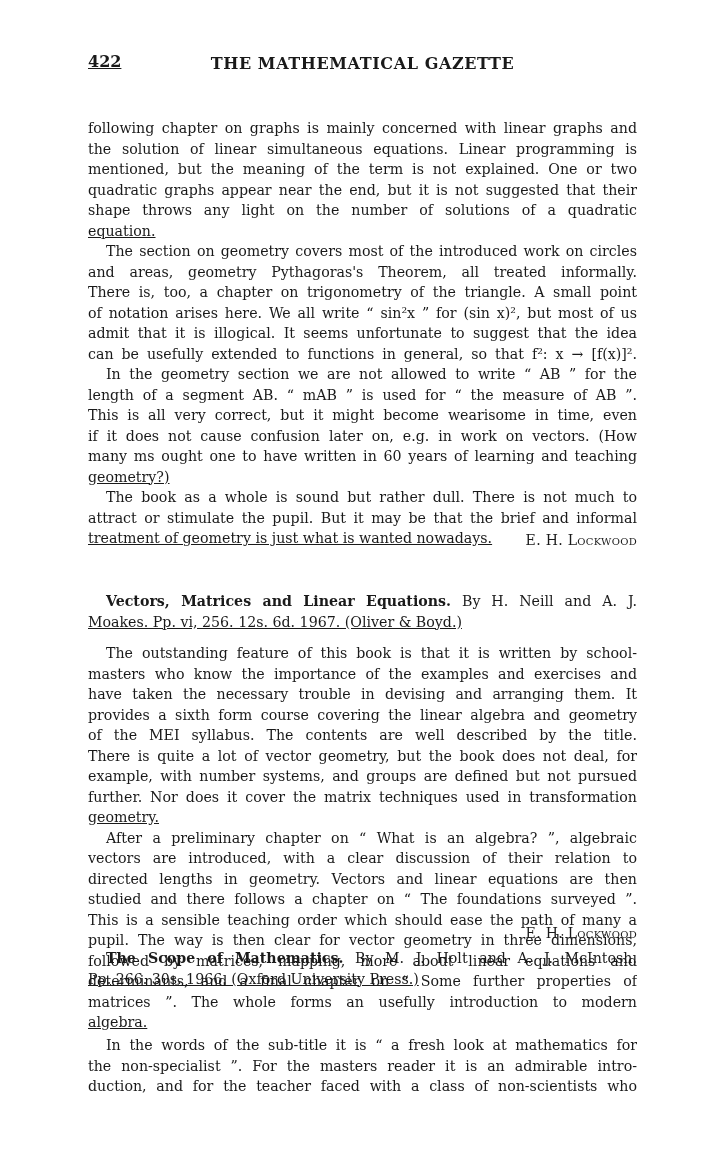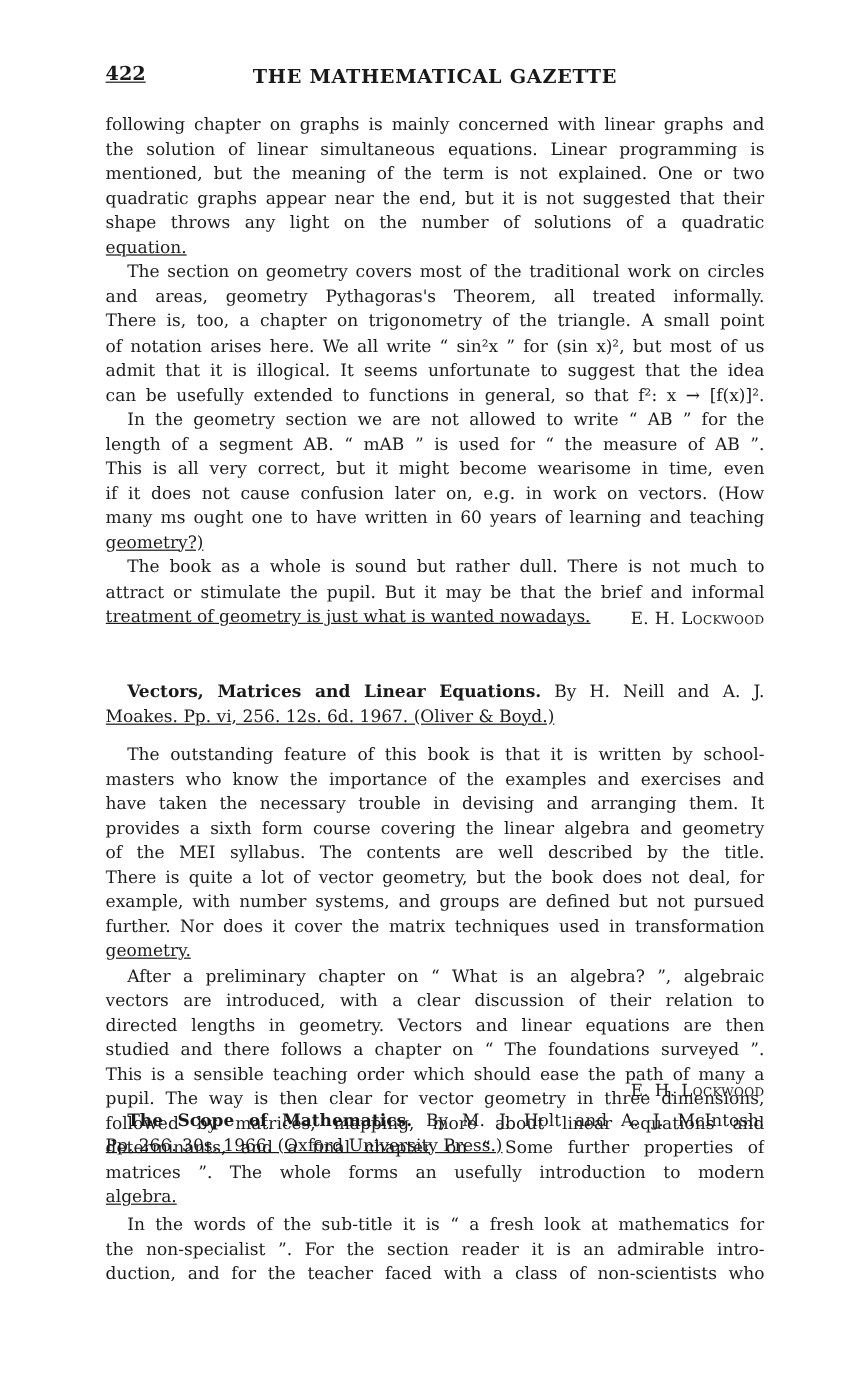--- a/index.html
+++ b/index.html
@@ -3,21 +3,21 @@
 <meta charset="utf-8">
 <style>
   html, body { margin: 0; padding: 0; background: #ffffff; }
   body { width: 720px; height: 1156px; position: relative; overflow: hidden;
          font-family: "DejaVu Serif", "Liberation Serif", serif; color: #1a1a1a; }
   .page { position: absolute; left: 88px; top: 0; width: 549px; }
   .header { position: absolute; top: 52px; left: 0; width: 549px; height: 22px; }
   .page-num { position: absolute; left: 0; top: 0; font-size: 16px; font-weight: bold; text-decoration: underline; }
   .journal { position: absolute; left: 0; width: 549px; top: 2px; text-align: center;
              font-size: 16px; font-weight: bold; letter-spacing: 0.6px; }
-  .block { position: absolute; left: 0; width: 549px; }
+  .block { position: absolute; left: 0; width: 549px; margin-top: 24px; }
   .line { height: 20.5px; line-height: 20.5px; font-size: 14.2px; white-space: nowrap;
           text-align: justify; text-align-last: justify; overflow: hidden; }
   .line.last { text-align-last: left; text-decoration: underline; }
   .line.indent { padding-left: 18px; box-sizing: border-box; }
   .sig { text-align: right; font-size: 14px; height: 20.5px; line-height: 20.5px; letter-spacing: 0.3px; }
   .sc { font-variant: small-caps; }
   .title-b { font-weight: bold; }
 </style>
 </head>
 <body>
@@ -30,21 +30,21 @@
   </div>
 
   <div class="block" style="top:94px">
     <div class="line">following chapter on graphs is mainly concerned with linear graphs and</div>
     <div class="line">the solution of linear simultaneous equations.  Linear programming is</div>
     <div class="line">mentioned, but the meaning of the term is not explained.  One or two</div>
     <div class="line">quadratic graphs appear near the end, but it is not suggested that their</div>
     <div class="line">shape throws any light on the number of solutions of a quadratic</div>
     <div class="line last">equation.</div>
 
-    <div class="line indent">The section on geometry covers most of the traditional work on circles</div>
+    <div class="line indent">The section on geometry covers most of the introduced work on circles</div>
     <div class="line">and areas, geometry Pythagoras's Theorem, all treated informally.</div>
     <div class="line">There is, too, a chapter on trigonometry of the triangle.  A small point</div>
     <div class="line">of notation arises here.  We all write “ sin²x ” for (sin x)², but most of us</div>
     <div class="line">admit that it is illogical.  It seems unfortunate to suggest that the idea</div>
     <div class="line">can be usefully extended to functions in general, so that f²: x → [f(x)]².</div>
 
     <div class="line indent">In the geometry section we are not allowed to write “ AB ” for the</div>
     <div class="line">length of a segment AB.  “ mAB ” is used for “ the measure of AB ”.</div>
     <div class="line">This is all very correct, but it might become wearisome in time, even</div>
     <div class="line">if it does not cause confusion later on, e.g. in work on vectors.  (How</div>
@@ -94,17 +94,17 @@
   <div class="block" style="top:924px">
     <div class="line indent">
       <span class="title-b">The Scope of Mathematics.</span>
       <span>By M. J. Holt and A. J. McIntosh.</span>
     </div>
     <div class="line last">Pp. 266.  30s.  1966.  (Oxford University Press.)</div>
   </div>
 
   <div class="block" style="top:1011px">
     <div class="line indent">In the words of the sub-title it is “ a fresh look at mathematics for</div>
-    <div class="line">the non-specialist ”.  For the section reader it is an admirable intro-</div>
+    <div class="line">the non-specialist ”.  For the masters reader it is an admirable intro-</div>
     <div class="line">duction, and for the teacher faced with a class of non-scientists who</div>
   </div>
 
 </div>
 
 </body></html>

